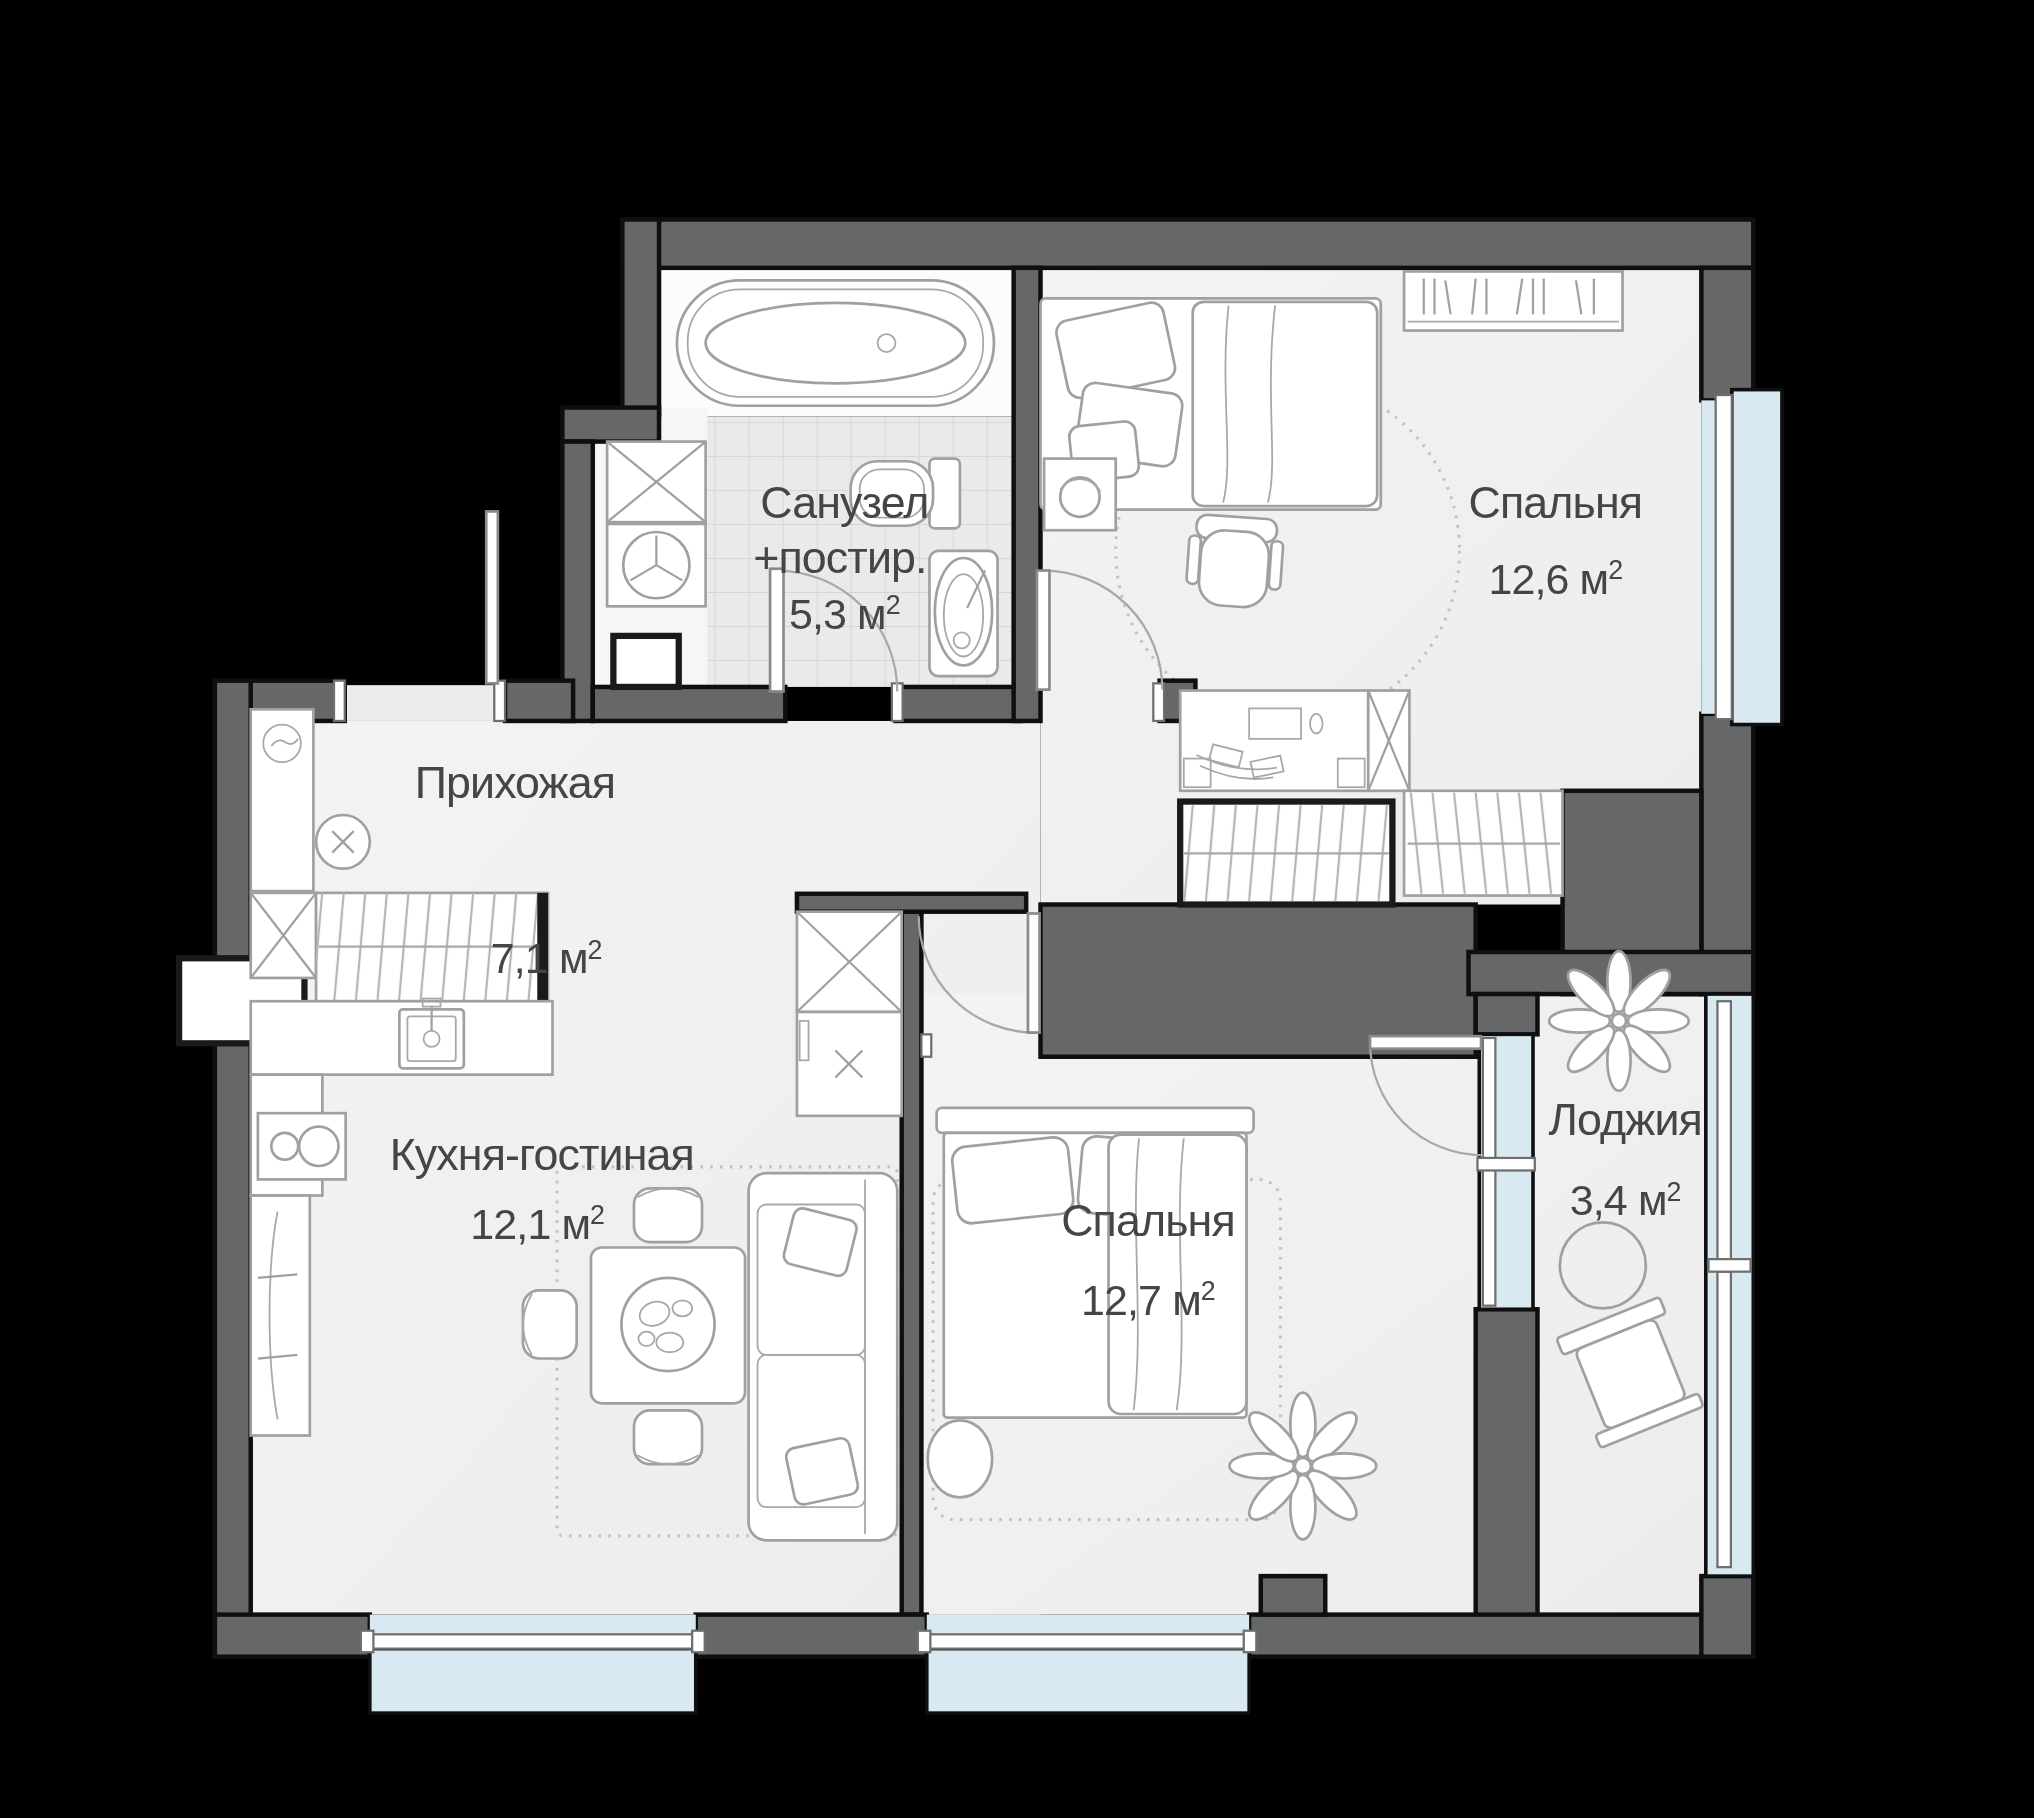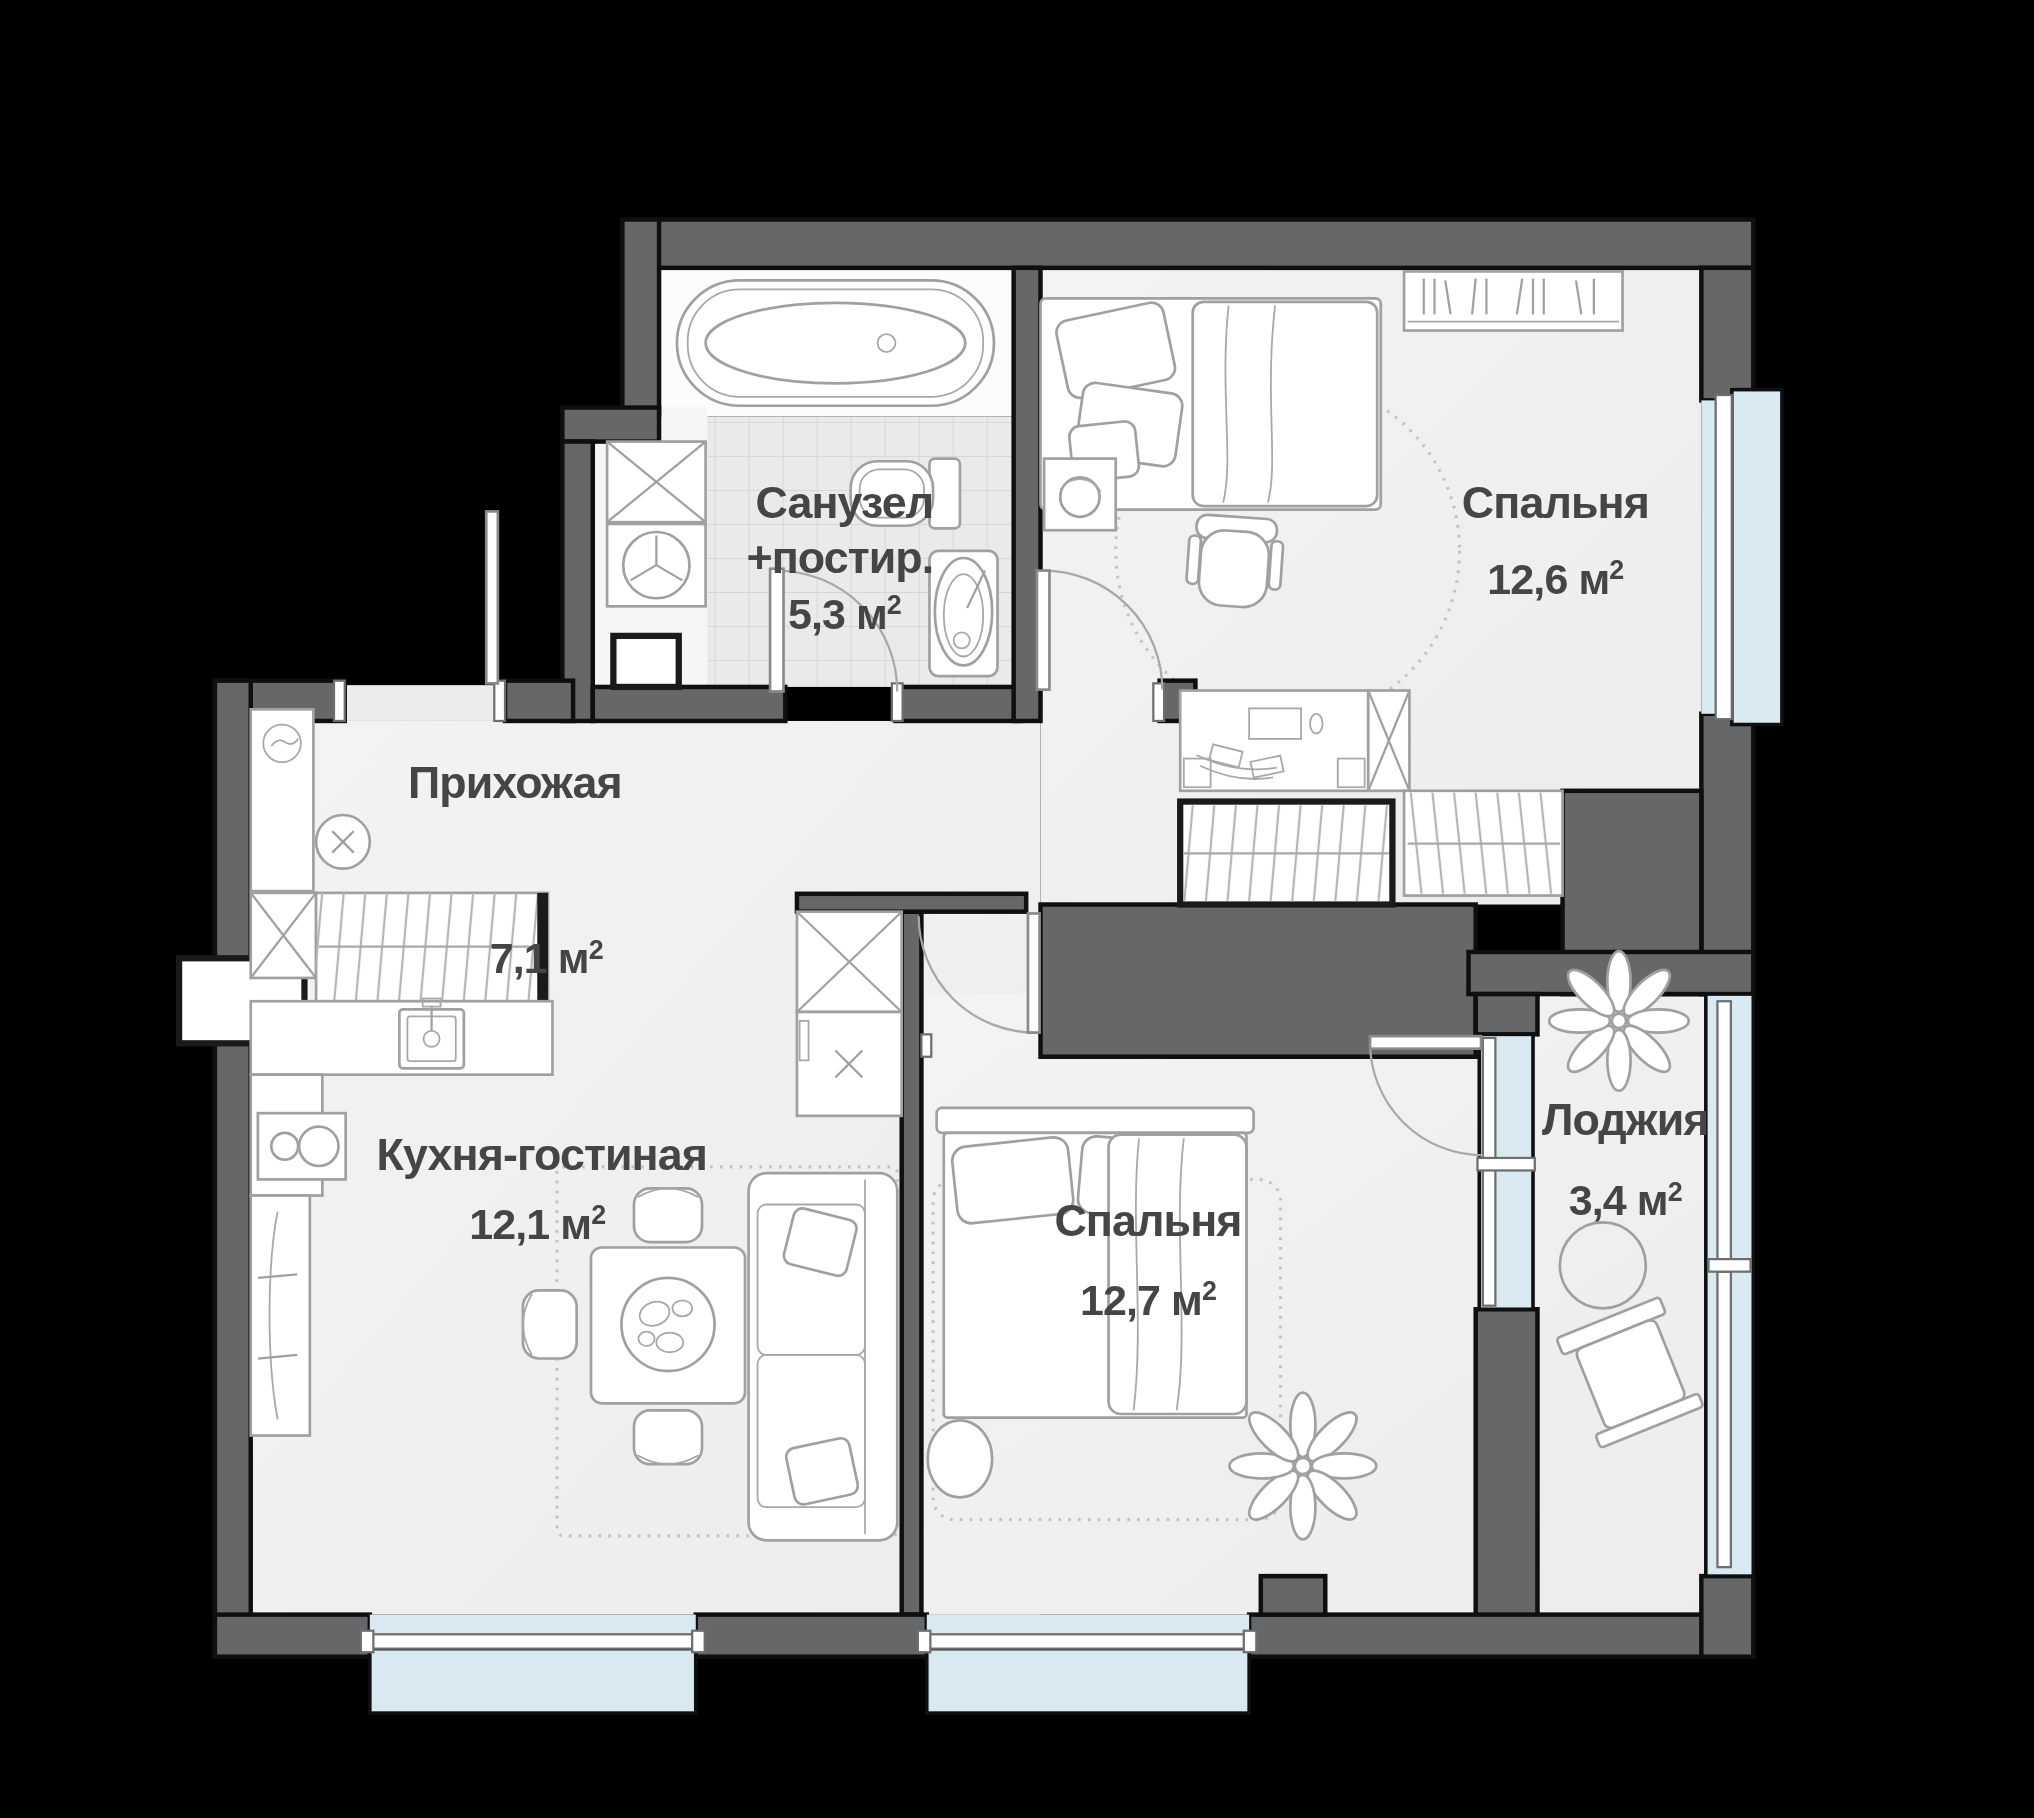--- a/index.html
+++ b/index.html
@@ -1,16 +1,16 @@
 <!DOCTYPE html>
 <html style="font-size:14.5px"><head>
 <meta charset="utf-8">
 <style>
   html,body{margin:0;padding:0;background:#000;}
-  .stage{position:relative;width:2004px;height:1818px;background:#000;overflow:hidden;font-weight:bold;}
+  .stage{position:relative;width:2004px;height:1818px;background:#000;overflow:hidden;}
   svg{display:block;width:100%;height:100%;}
   .w{fill:#666768;stroke:#0f0f0f;stroke-width:5;}
   .floor{fill:url(#gfloor);}
   .whitefloor{fill:#fcfcfc;}
   .nichefloor{fill:#f6f6f6;}
   .glass{fill:#d9e9f1;stroke:#0f0f0f;stroke-width:4;}
   .glassin{fill:#d9e9f1;stroke:none;}
   .frame{fill:#ffffff;stroke:#6e6e6e;stroke-width:2.5;}
   .jamb{fill:#ffffff;stroke:#6e6e6e;stroke-width:2.5;}
   .leaf{fill:#ffffff;stroke:#8a8a8a;stroke-width:3;}

